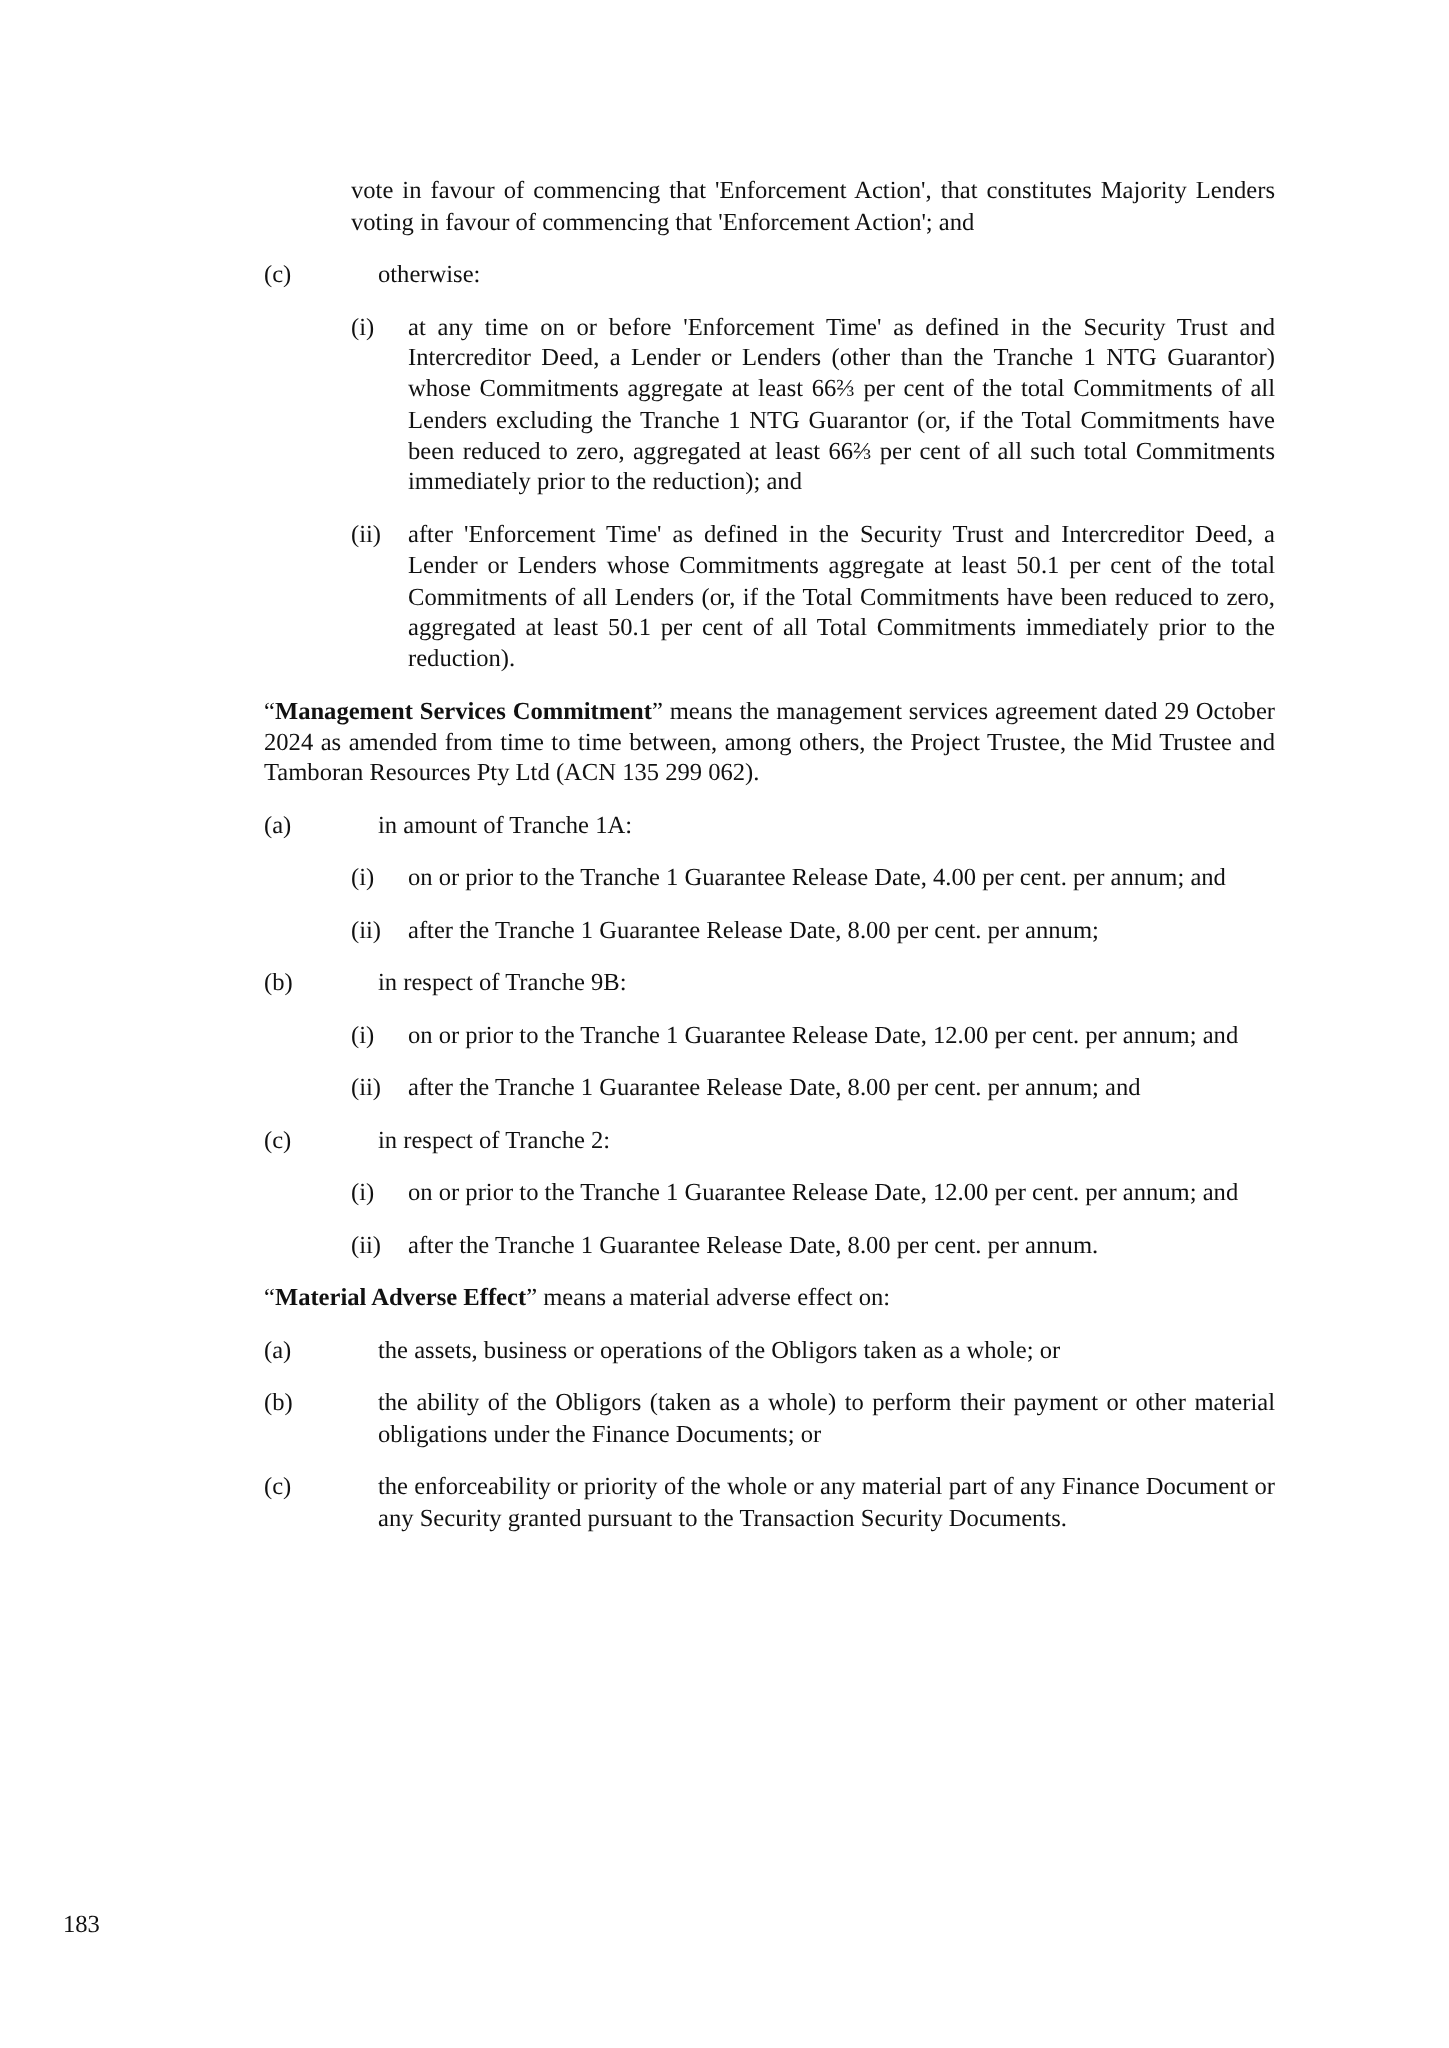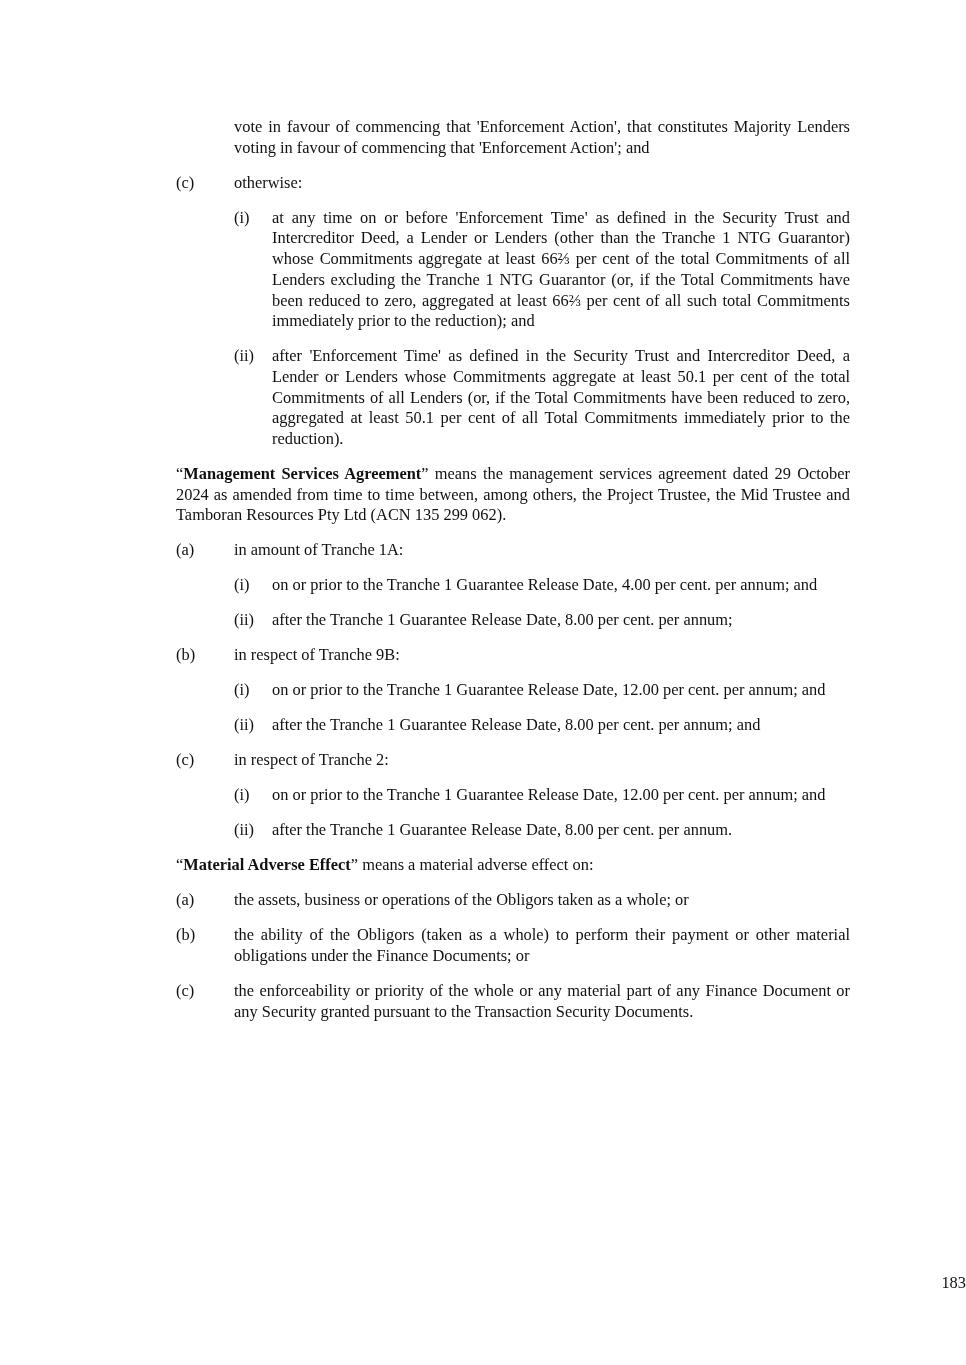--- a/index.html
+++ b/index.html
@@ -40,32 +40,32 @@
     }
     .row .label {
       position: absolute;
       top: 0;
     }
     .row .text {
       text-align: justify;
     }
     
     .lvl1 .label { left: 0; }
-    .lvl1 .text { margin-left: 58px; }
+    .lvl1 .text { margin-left: 76px; }
     
     .lvl2 .label { left: 58px; }
     .lvl2 .text { margin-left: 96px; }
     .cont { margin-left: 58px; }
     b { font-weight: bold; }
     .pagenum {
       position: absolute;
       left: 0;
       width: 966px;
       top: 1273px;
-      text-align: right;
+      text-align: left;
       margin-left: 42px;
       width: 924px;
     }
   </style>
 </head>
 <body>
 
 <div class="page">
   <div class="content">
 
@@ -80,21 +80,21 @@
       <span class="label">(i)</span>
       <div class="text">at any time on or before 'Enforcement Time' as defined in the Security Trust and Intercreditor Deed, a Lender or Lenders (other than the Tranche 1 NTG Guarantor) whose Commitments aggregate at least 66⅔ per cent of the total Commitments of all Lenders excluding the Tranche 1 NTG Guarantor (or, if the Total Commitments have been reduced to zero, aggregated at least 66⅔ per cent of all such total Commitments immediately prior to the reduction); and</div>
     </div>
 
     <div class="row lvl2">
       <span class="label">(ii)</span>
       <div class="text">after 'Enforcement Time' as defined in the Security Trust and Intercreditor Deed, a Lender or Lenders whose Commitments aggregate at least 50.1 per cent of the total Commitments of all Lenders (or, if the Total Commitments have been reduced to zero, aggregated at least 50.1 per cent of all Total Commitments immediately prior to the reduction).</div>
     </div>
 
 
-    <p class="para"><span>“</span><b>Management Services Agreement</b><span>”</span><span> means the management services agreement dated 29 October 2024 as amended from time to time between, among others, the Project Trustee, the Mid Trustee and Tamboran Resources Pty Ltd (ACN 135 299 062).</span></p>
+    <p class="para"><span>“</span><b>Management Services Commitment</b><span>”</span><span> means the management services agreement dated 29 October 2024 as amended from time to time between, among others, the Project Trustee, the Mid Trustee and Tamboran Resources Pty Ltd (ACN 135 299 062).</span></p>
 
 
     <div class="row lvl1">
       <span class="label">(a)</span>
       <div class="text">in amount of Tranche 1A:</div>
     </div>
     <div class="row lvl2">
       <span class="label">(i)</span>
       <div class="text">on or prior to the Tranche 1 Guarantee Release Date, 4.00 per cent. per annum; and</div>
     </div>

